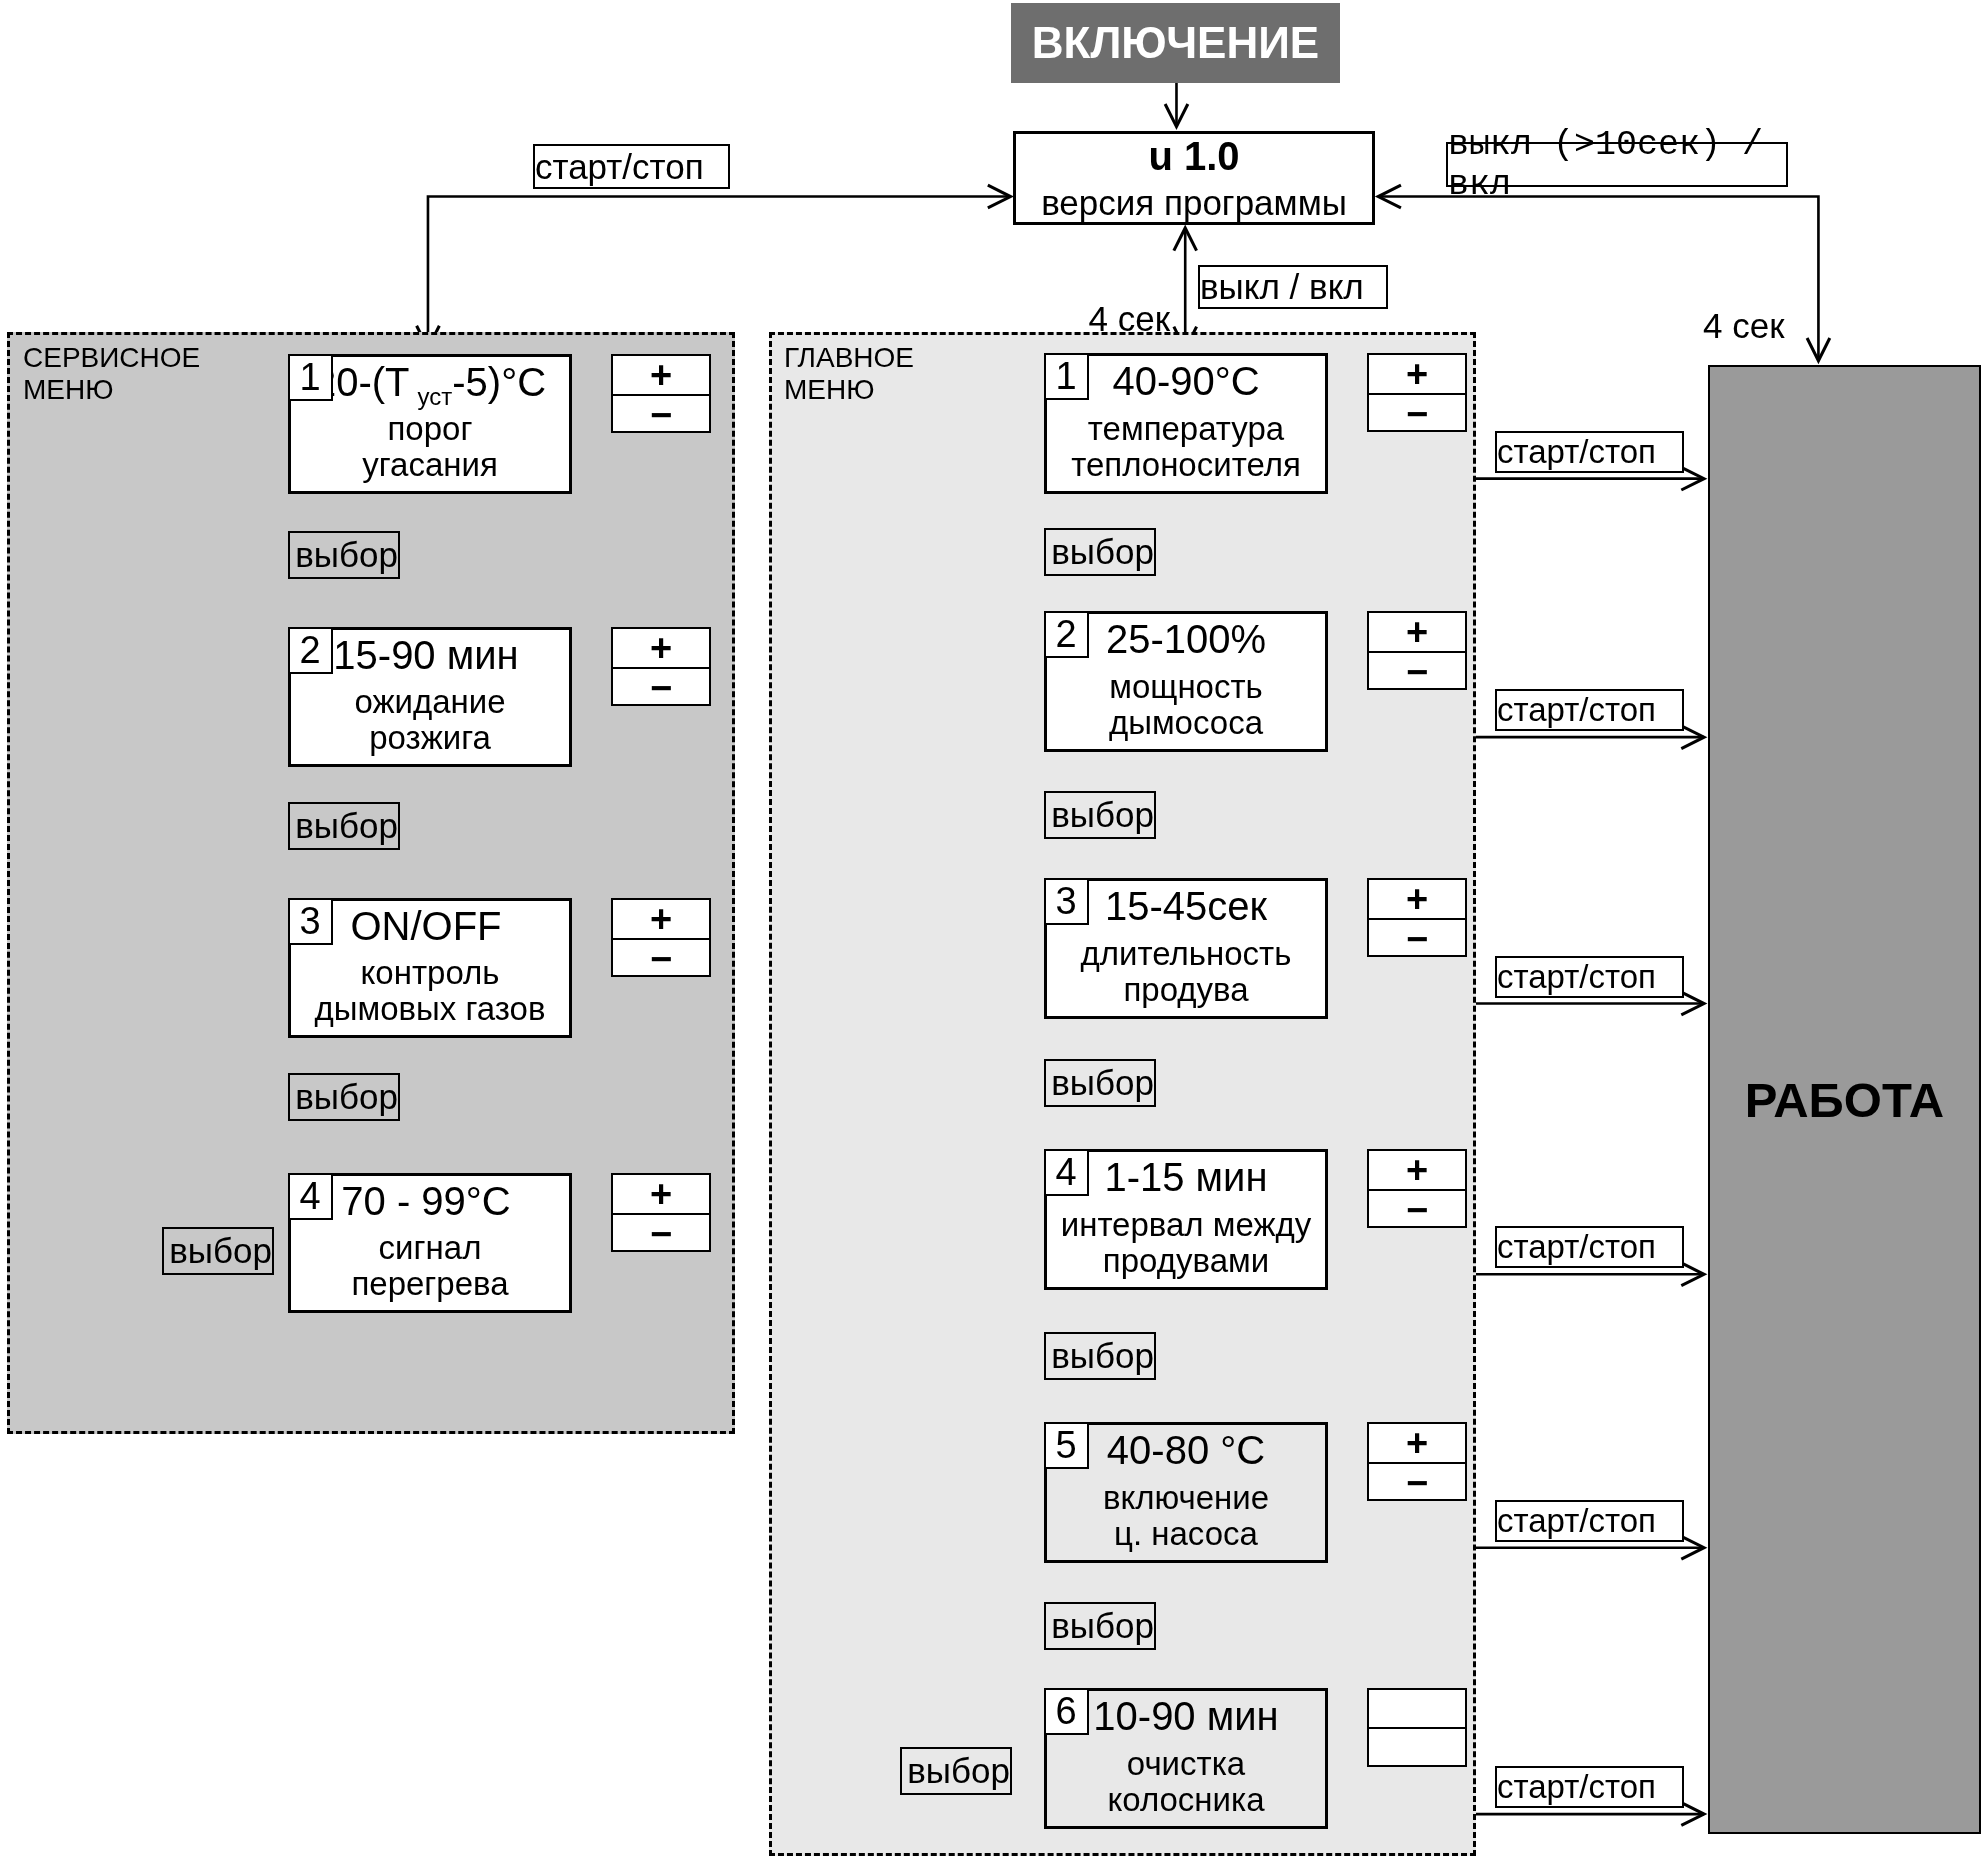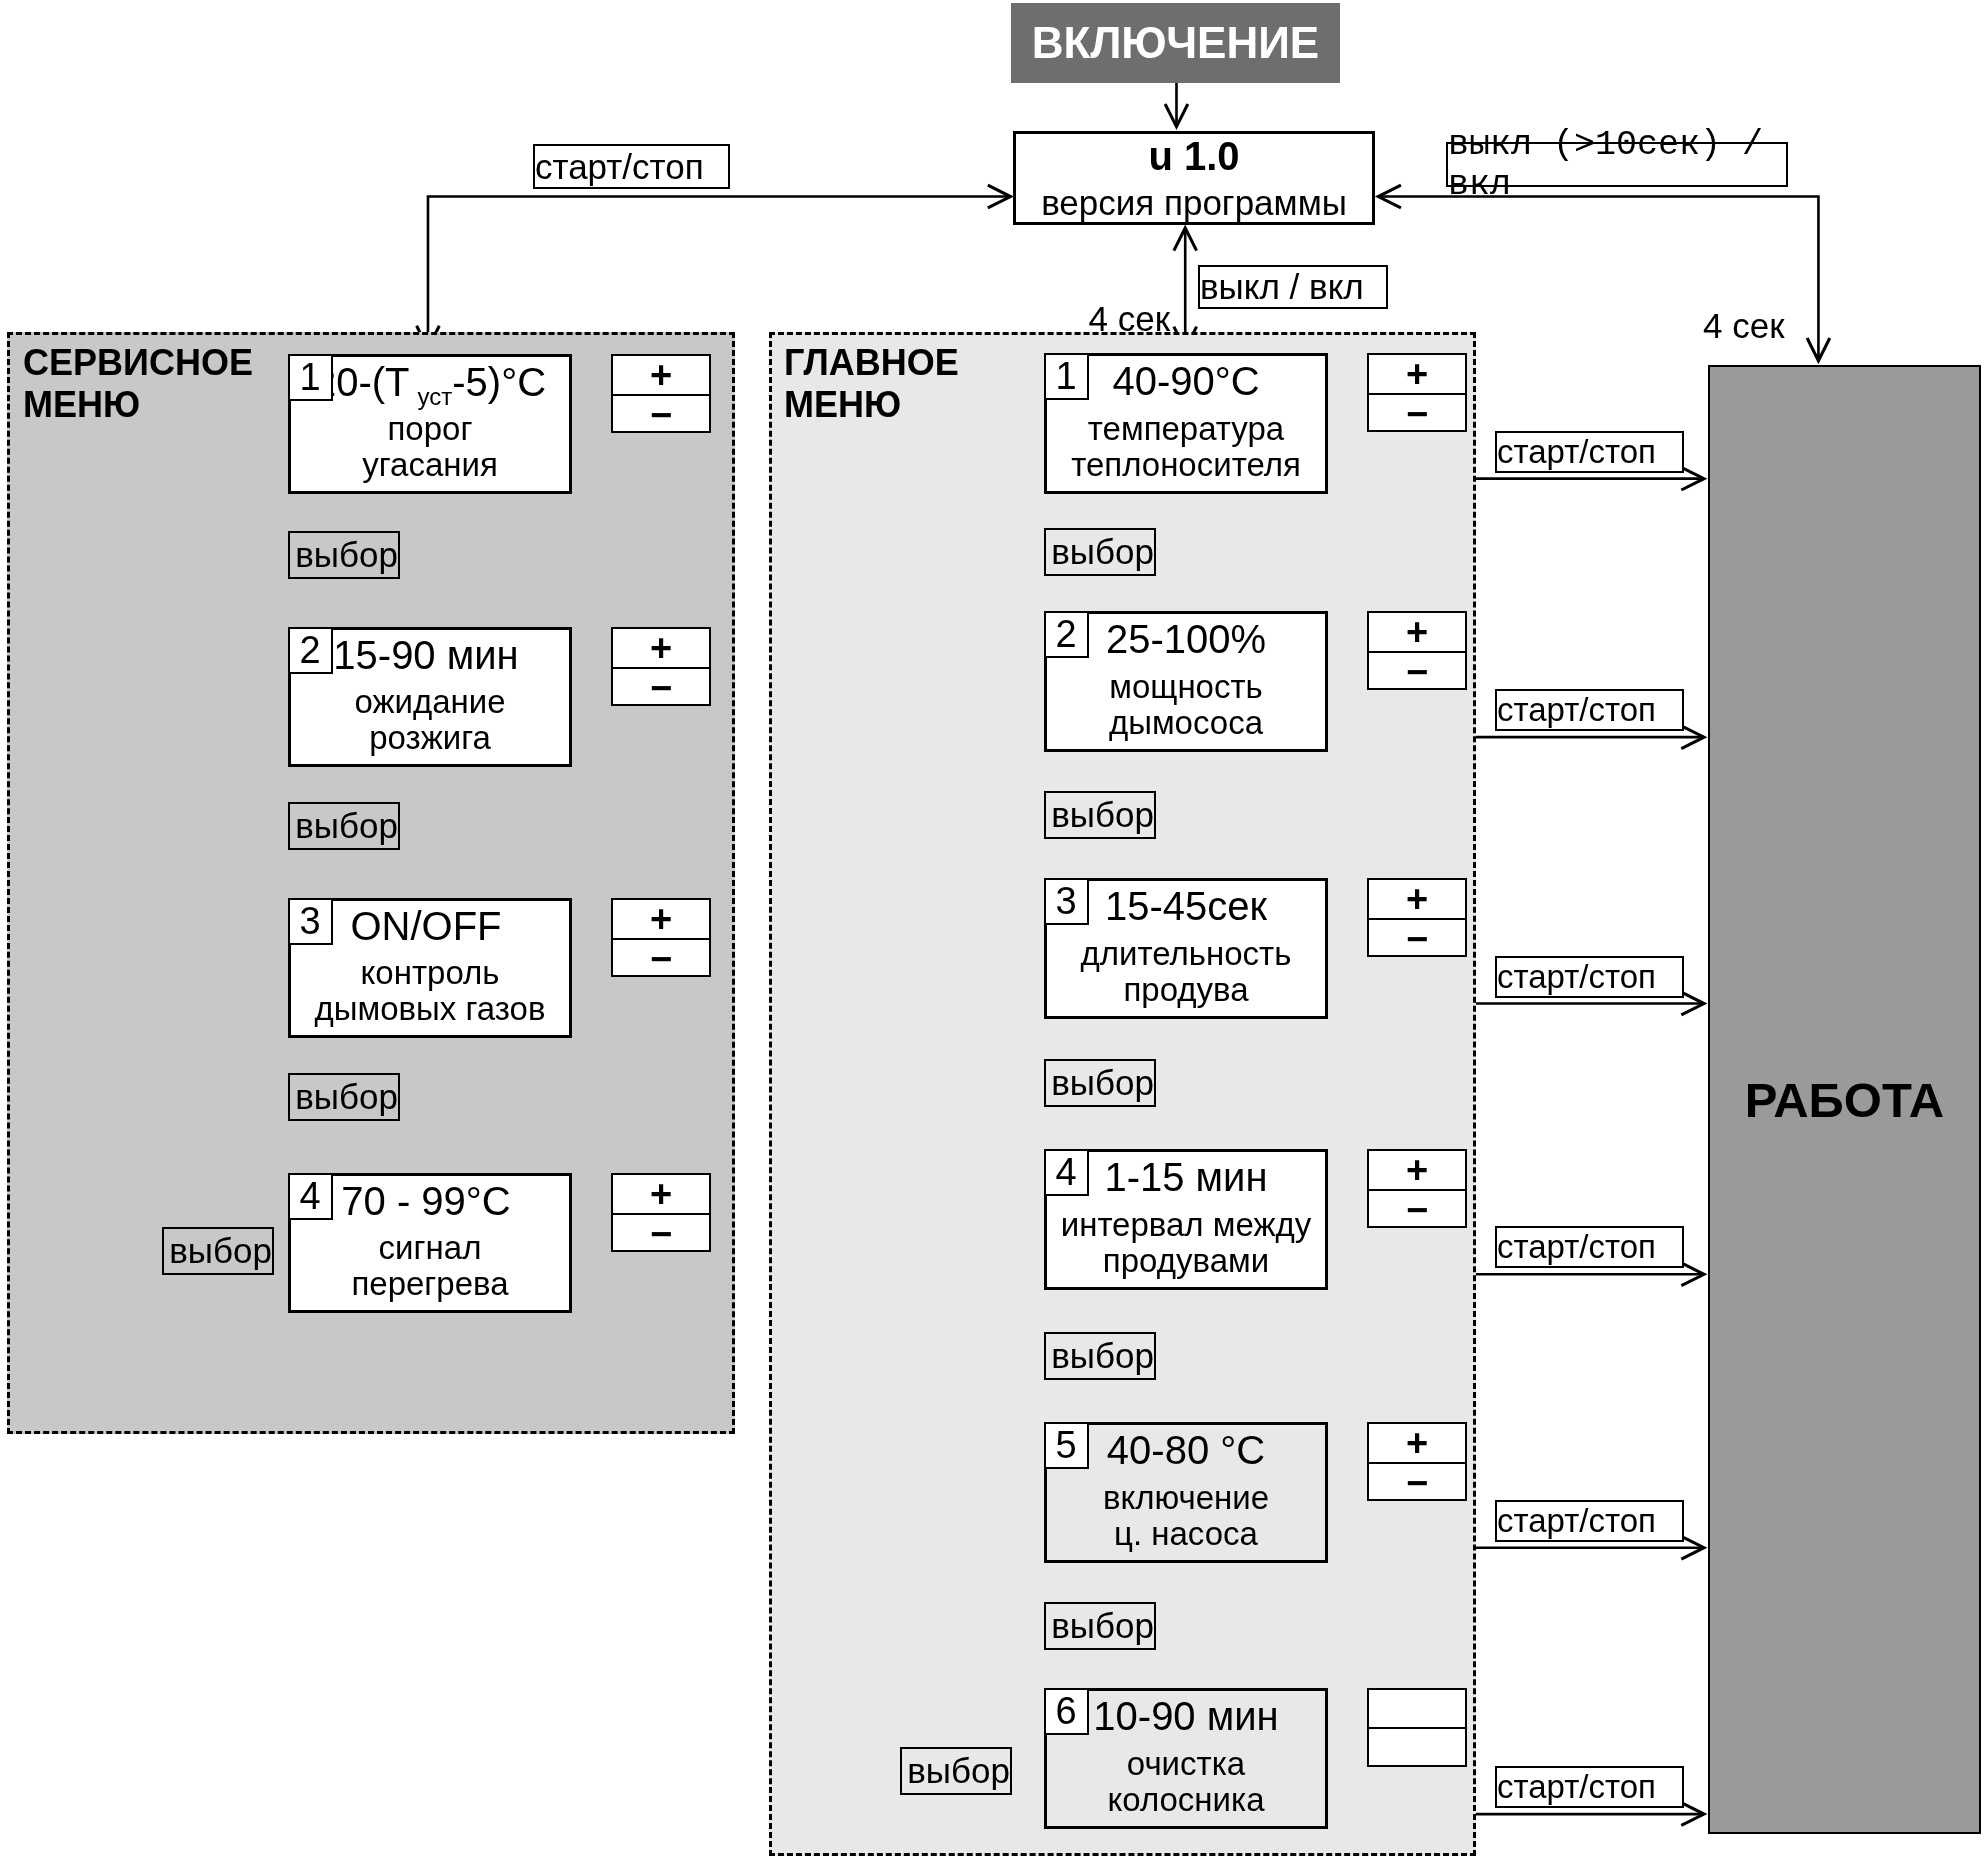--- a/index.html
+++ b/index.html
@@ -3,21 +3,21 @@
 <meta charset="utf-8">
 <style>
   html,body{margin:0;padding:0;background:#fff;}
   #stage{position:relative;width:1987px;height:1863px;background:#fff;
          font-family:"Liberation Sans",sans-serif;color:#000;overflow:hidden;padding-left:20px;}
   .abs{position:absolute;box-sizing:border-box;}
   svg.wires{position:absolute;left:0;top:0;width:1987px;height:1863px;z-index:1;}
   .panel{border:3.5px dashed #000;z-index:2;}
   .panel.service{background:#c8c8c8;}
   .panel.main{background:#e8e8e8;}
-  .panel-title{font-weight:bold;font-size:36px;line-height:1.16;white-space:pre-line;z-index:3;}
+  .panel-title{font-weight:normal;font-size:28px;line-height:1.16;white-space:pre-line;z-index:3;}
   .power{background:#6e6e6e;color:#fff;font-weight:bold;font-size:44px;
          display:flex;align-items:center;justify-content:center;z-index:3;}
   .version{background:#fff;border:3.5px solid #000;display:flex;flex-direction:column;
            align-items:center;justify-content:center;z-index:3;}
   .version .v-val{font-weight:bold;font-size:40px;line-height:1.1;}
   .version .v-lbl{font-size:35px;line-height:1.1;}
   .work{background:#9a9a9a;border:2.6px solid #000;display:flex;align-items:center;
         justify-content:center;font-weight:bold;font-size:49px;z-index:3;}
   .tagbox{background:#fff;border:2.6px solid #000;display:flex;align-items:center;
           justify-content:flex-start;font-size:35px;z-index:4;}

